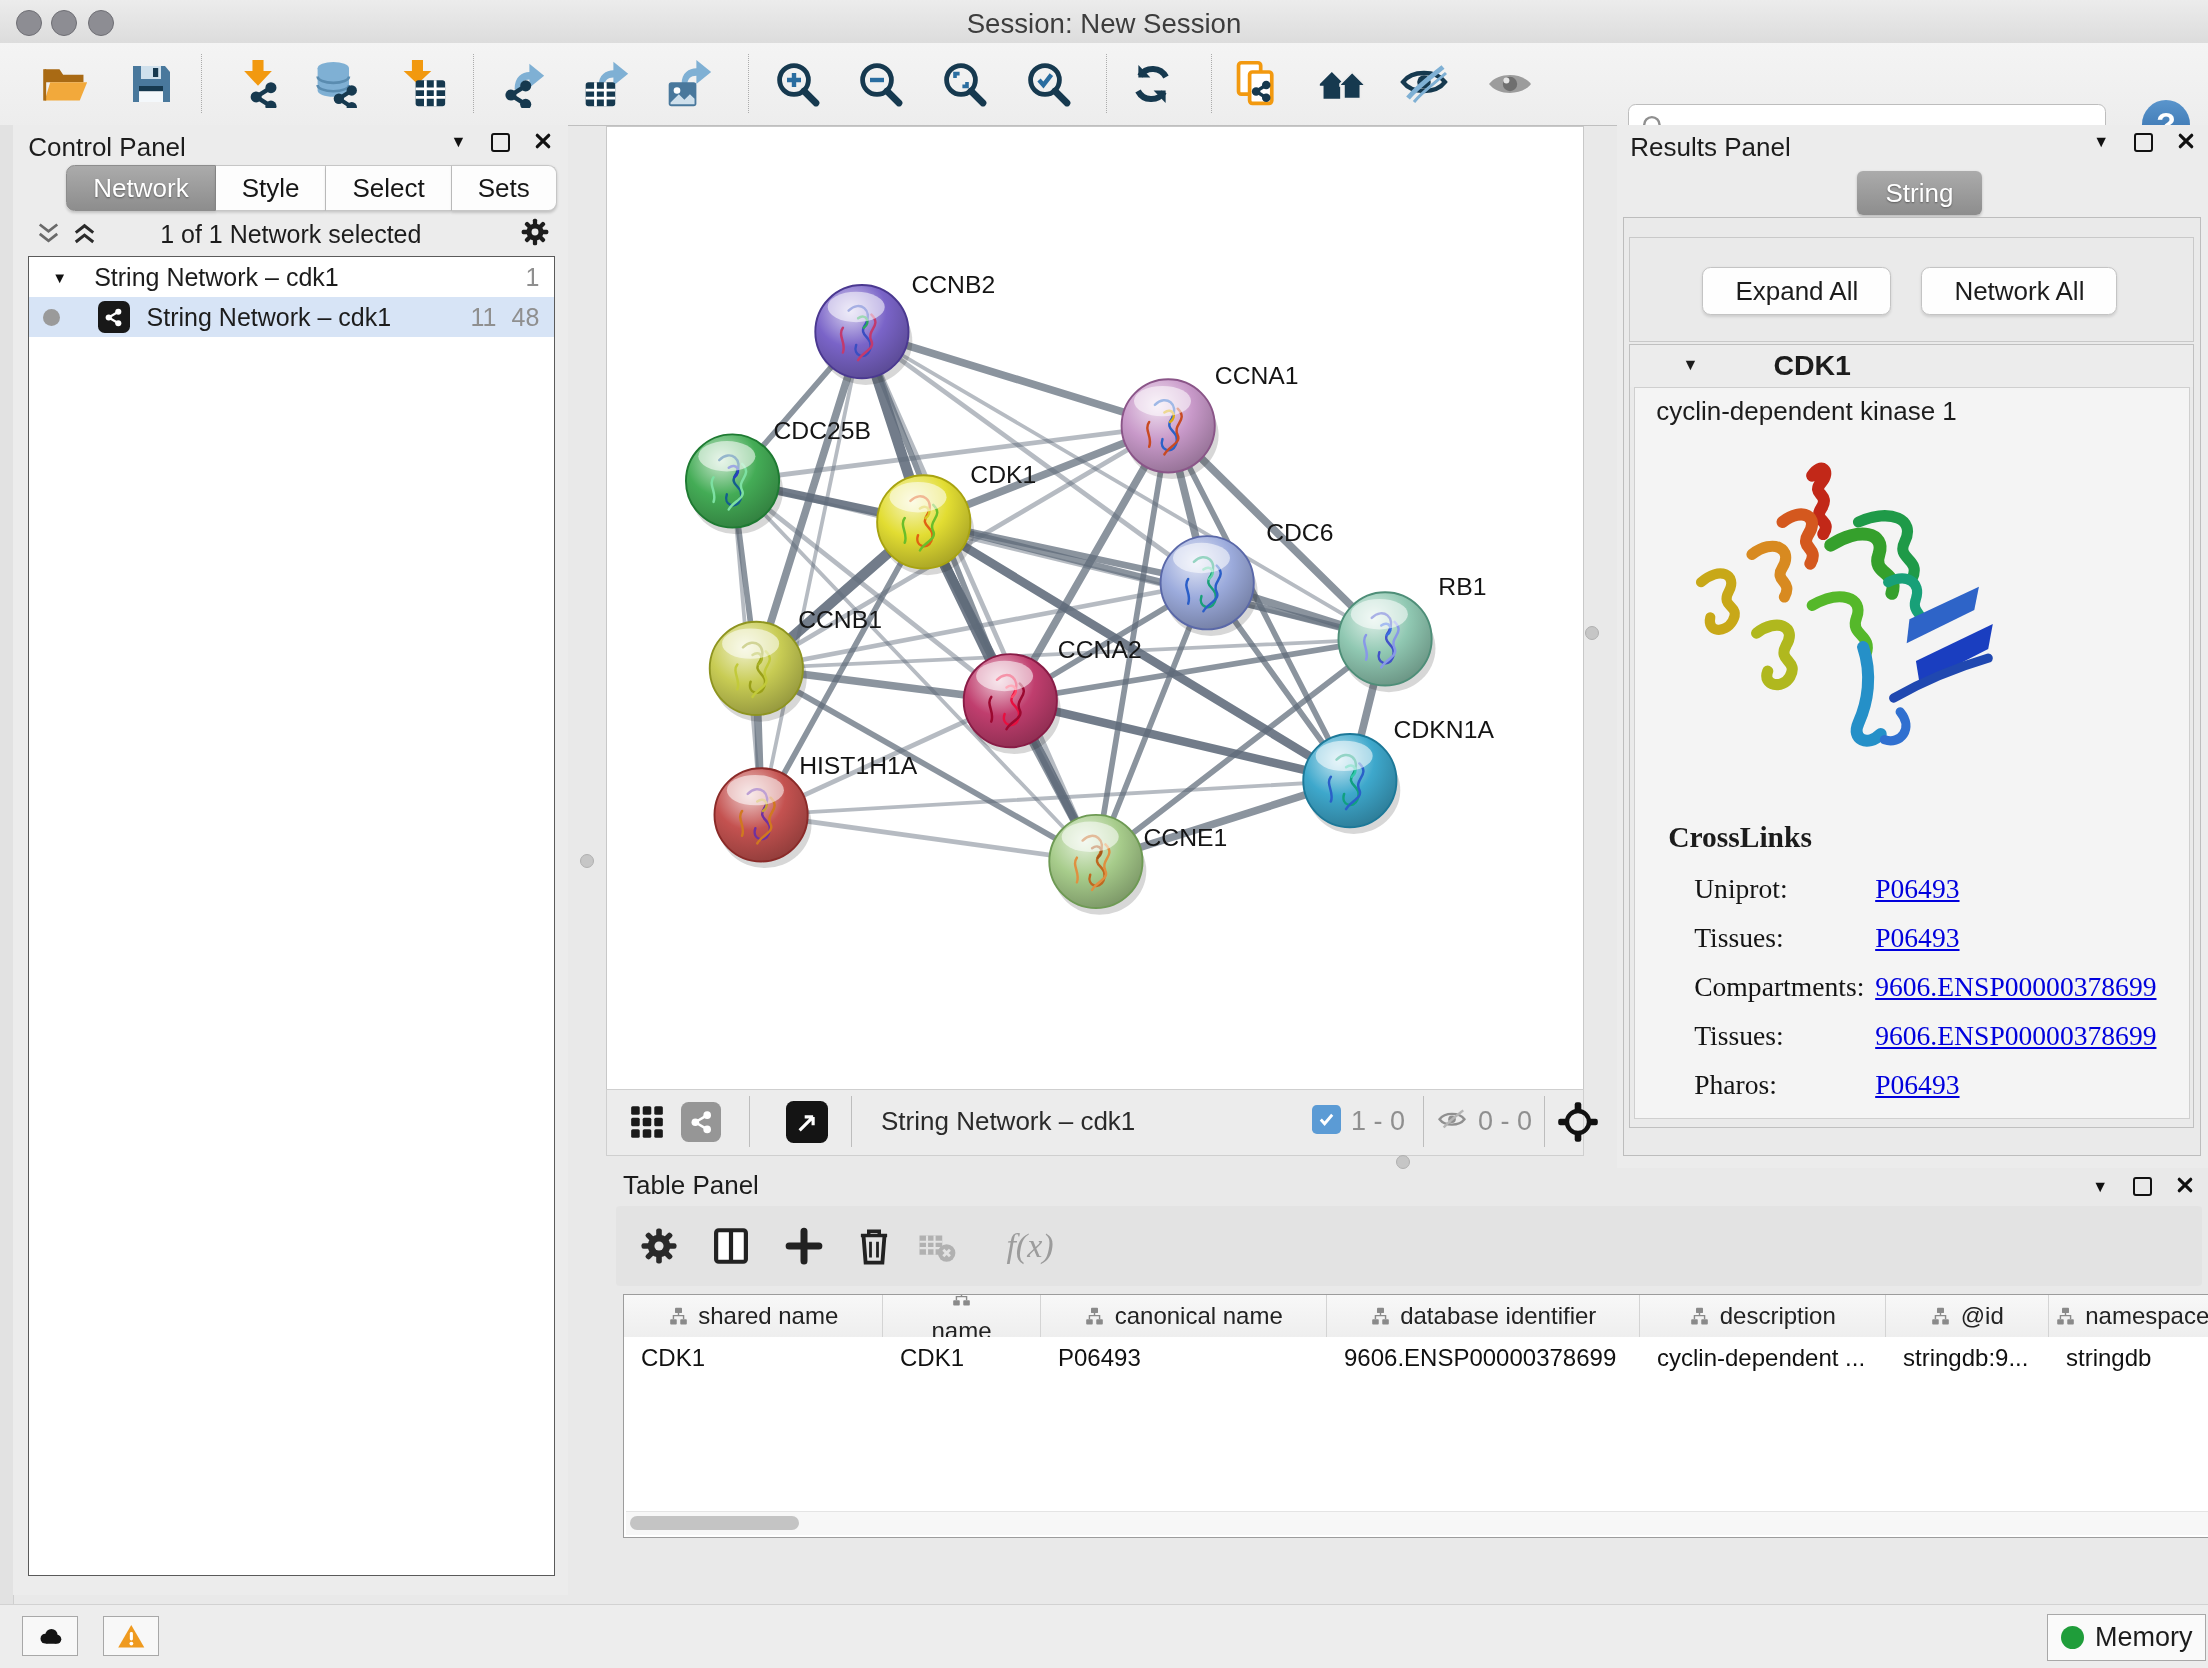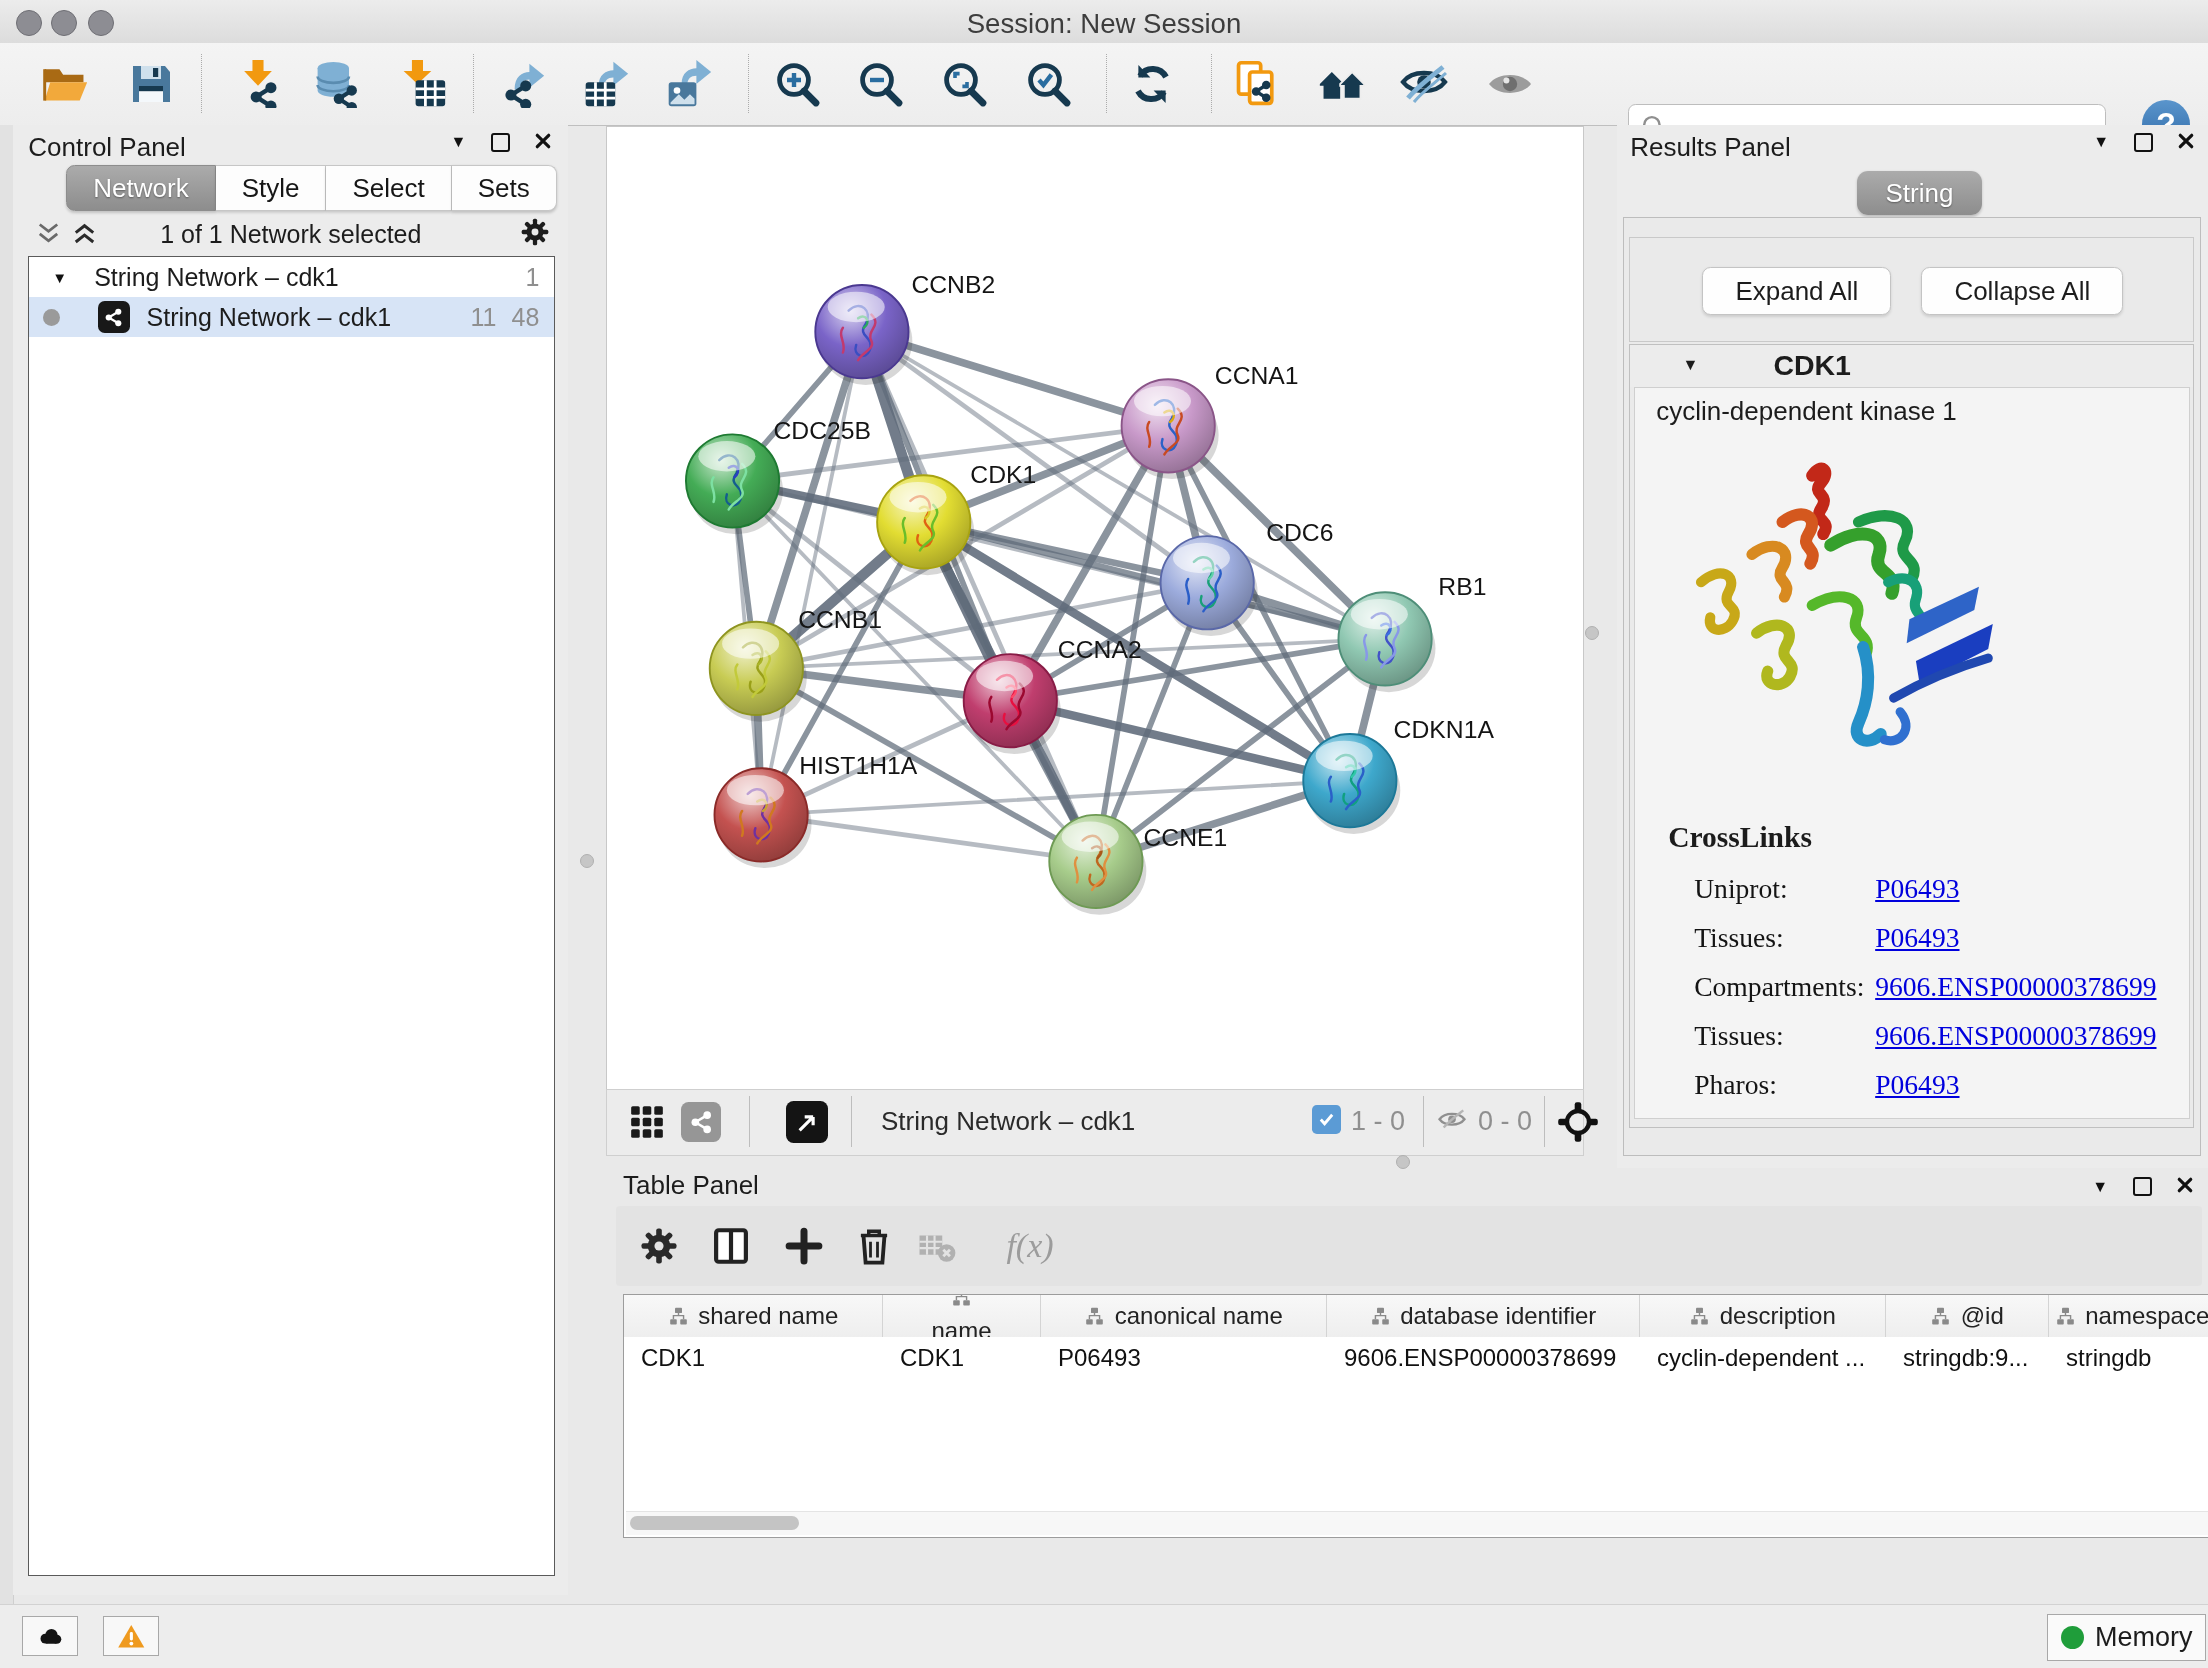--- a/index.html
+++ b/index.html
@@ -69,21 +69,21 @@
   .nb-item{position:absolute;top:11.4px;}
   .nb-sep{position:absolute;top:5.7px;height:51px;border-left:1px solid #bdbdbd;}
   .nb-title{position:absolute;top:16px;font-size:26px;color:#2a2a2a;}
   .nb-count{position:absolute;top:16px;font-size:27px;color:#8f8f8f;}
   .nb-check{position:absolute;top:15px;width:28.5px;height:28.5px;border-radius:4.8px;background:#5b9bd5;
     display:flex;align-items:center;justify-content:center;}
   
   .results-panel{position:absolute;left:1617px;top:125px;width:592px;height:1043px;background:#ececec;}
   .rp-title{position:absolute;left:13.3px;top:6.7px;}
   .rp-tab{position:absolute;left:240px;top:46px;height:44px;line-height:44px;padding:0 28.5px;
-    background:linear-gradient(#ababab,#8d8d8d);color:#fff;font-size:26px;border-radius:11px;
+    background:linear-gradient(#ababab,#8d8d8d);color:#fff;font-size:26px;border-radius:6px;
     text-shadow:0 1px 1.9px rgba(0,0,0,.4);box-shadow:0 1.9px 2.9px rgba(0,0,0,.2);}
   .rp-body{position:absolute;left:5.7px;top:92px;width:576px;height:937px;
     border:1px solid #bdbdbd;background:#eaeaea;}
   .rp-buttons{position:absolute;left:5.7px;top:19px;width:563px;height:103px;border:1px solid #c9c9c9;}
   .rp-btn{position:absolute;top:28.5px;height:46px;line-height:46px;padding:0 32px;background:#fefefe;
     border:1px solid #c4c4c4;border-radius:8.6px;font-size:26px;box-shadow:0 1.9px 2.9px rgba(0,0,0,.12);}
   .rp-content{position:absolute;left:5.7px;top:126px;width:563px;height:782px;border:1px solid #c0c0c0;}
   .rp-sechead{position:absolute;left:0;top:0;width:100%;height:42px;background:#ececec;}
   .rp-sechead .tri{position:absolute;left:52px;top:11.4px;font-size:16px;}
   .rp-gene{position:absolute;left:143px;top:3.8px;font-size:28.5px;font-weight:bold;}
@@ -667,21 +667,21 @@
       <span class="pc-min">▼</span>
       <span class="pc-float"></span>
       <span class="pc-close"><svg viewBox="0 0 14 14">
             <path d="M2 2l10 10M12 2L2 12" stroke="#111" stroke-width="2.8" stroke-linecap="round"></path>
           </svg></span>
     </div>
     <div class="rp-tab">String</div>
     <div class="rp-body">
       <div class="rp-buttons">
         <div class="rp-btn" style="left:72px">Expand All</div>
-        <div class="rp-btn" style="left:291px">Collapse All</div>
+        <div class="rp-btn" style="left:291px">Network All</div>
       </div>
       <div class="rp-content">
         <div class="rp-sechead">
           <span class="tri">▼</span>
           <span class="rp-gene">CDK1</span>
         </div>
         <div class="rp-white">
           <div class="rp-desc">cyclin-dependent kinase 1</div>
           <svg class="protein" viewBox="0 0 400 380">
             <g fill="none" stroke-linecap="round">

